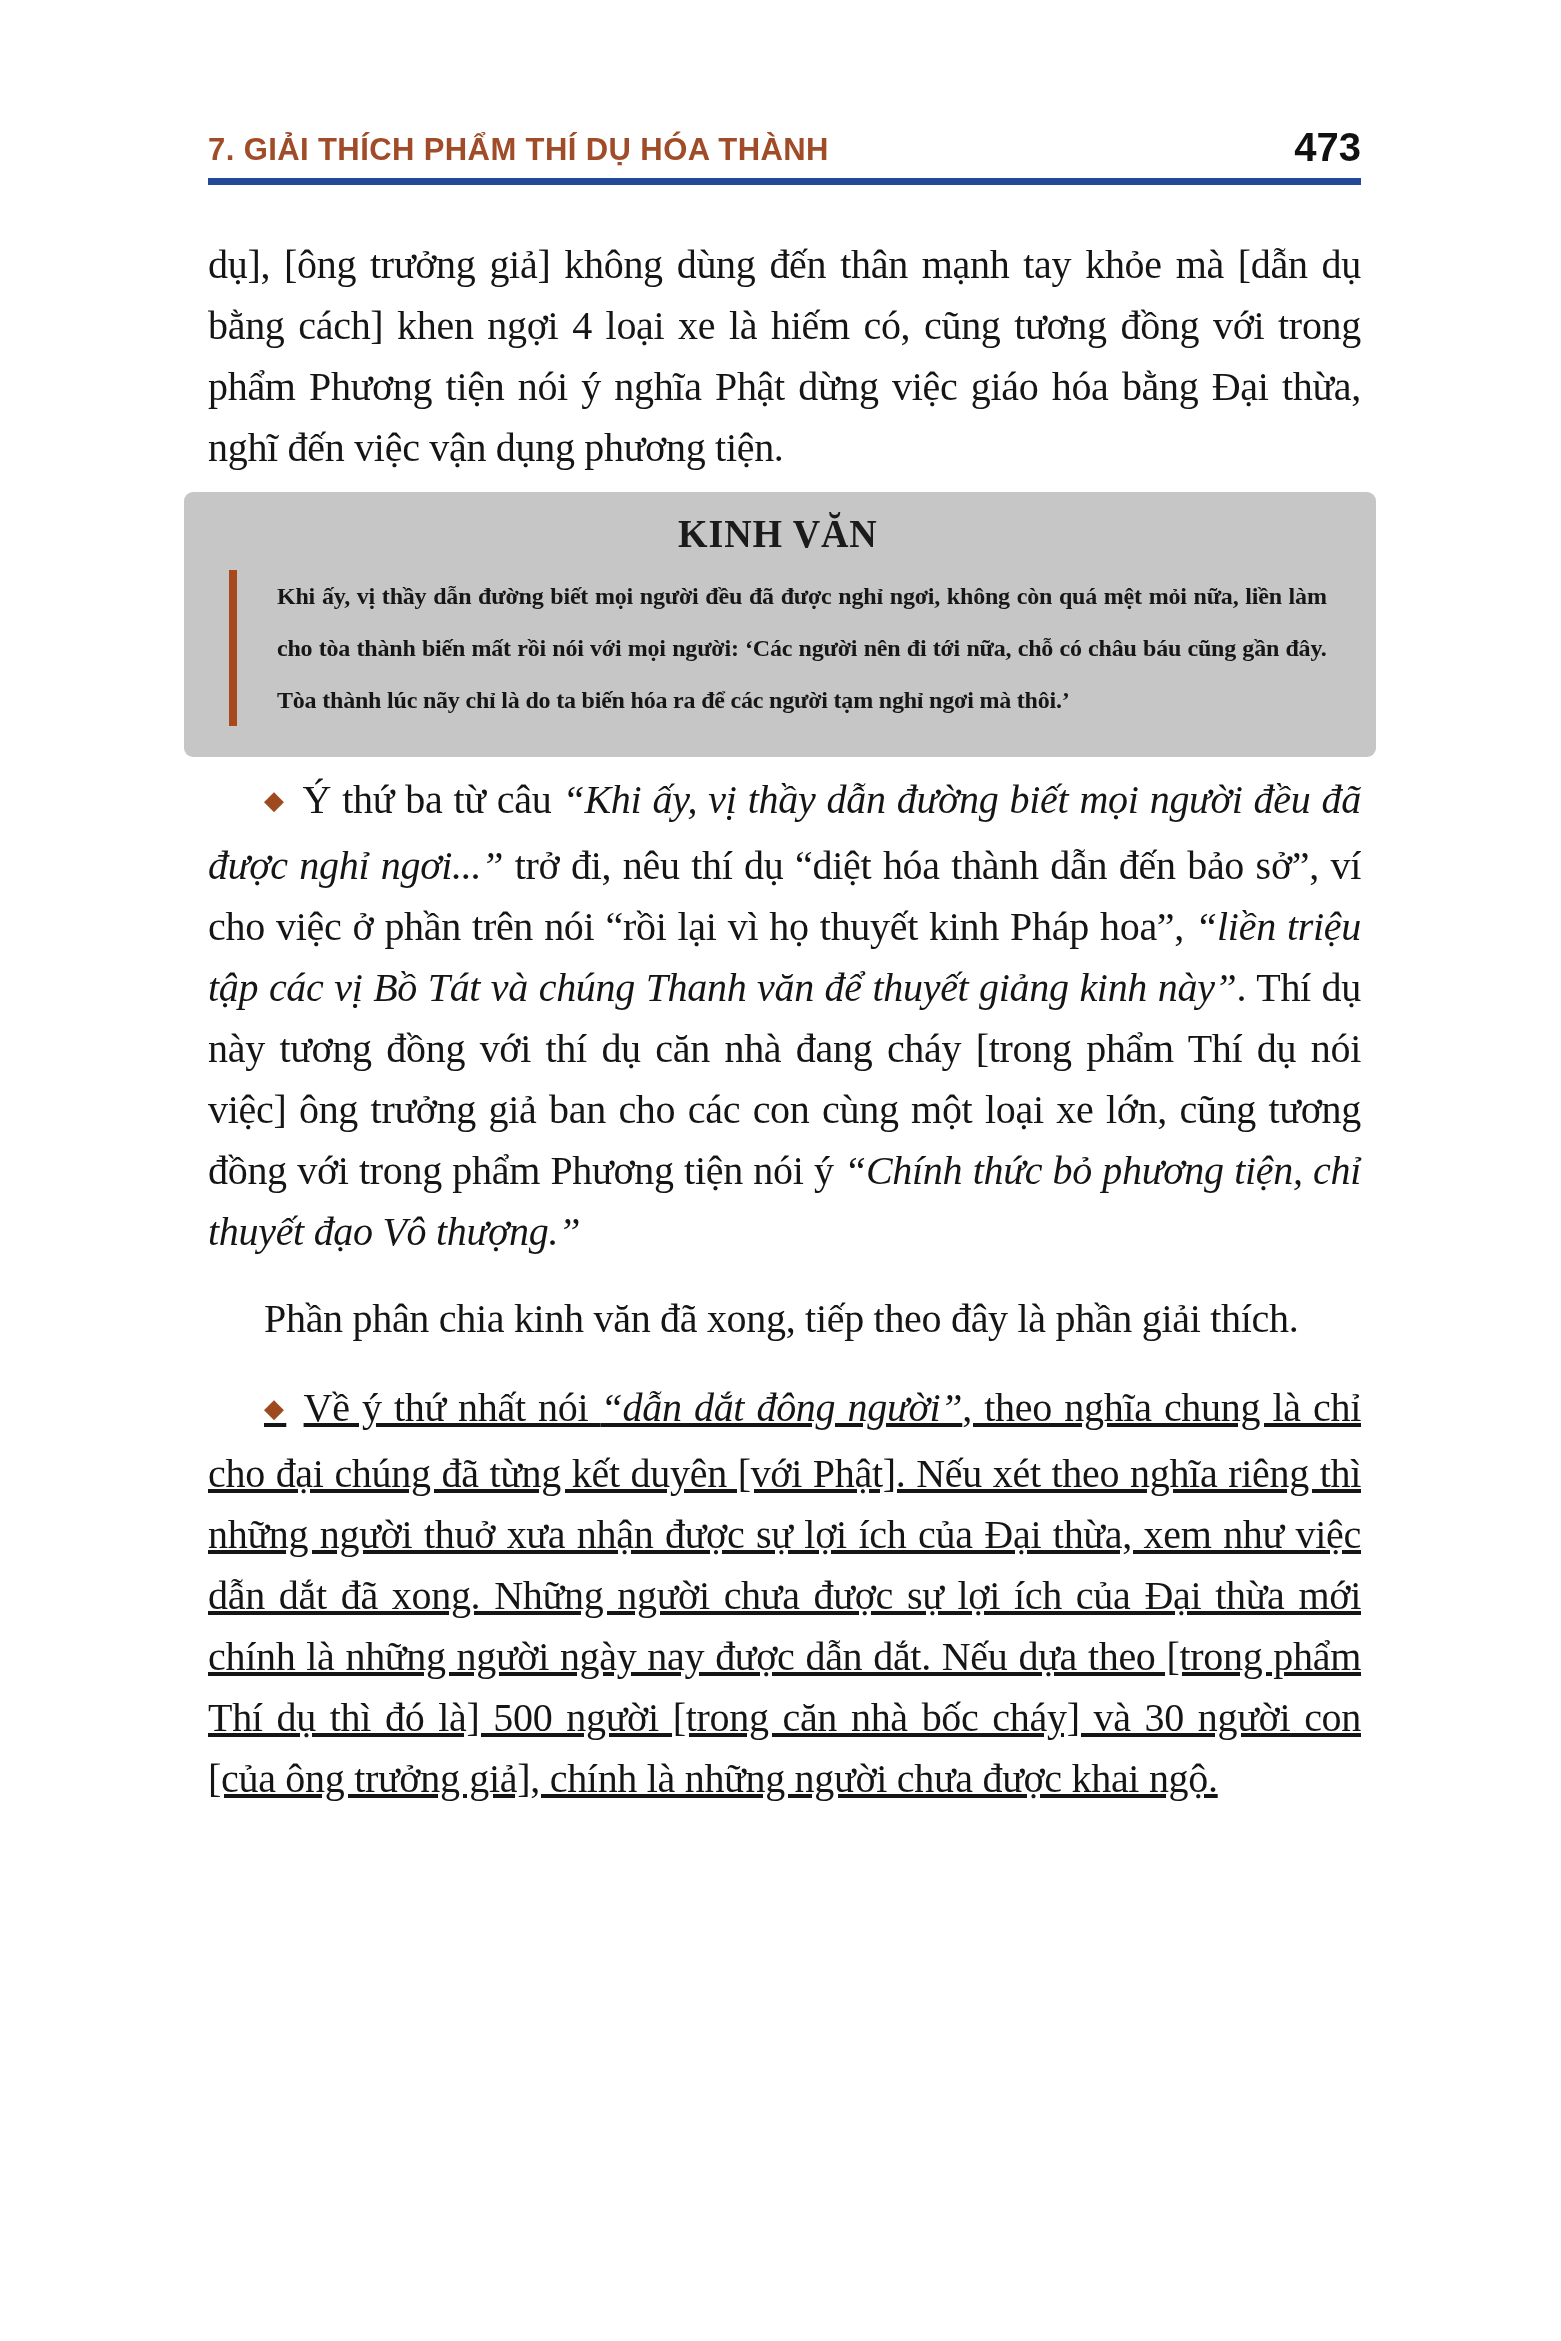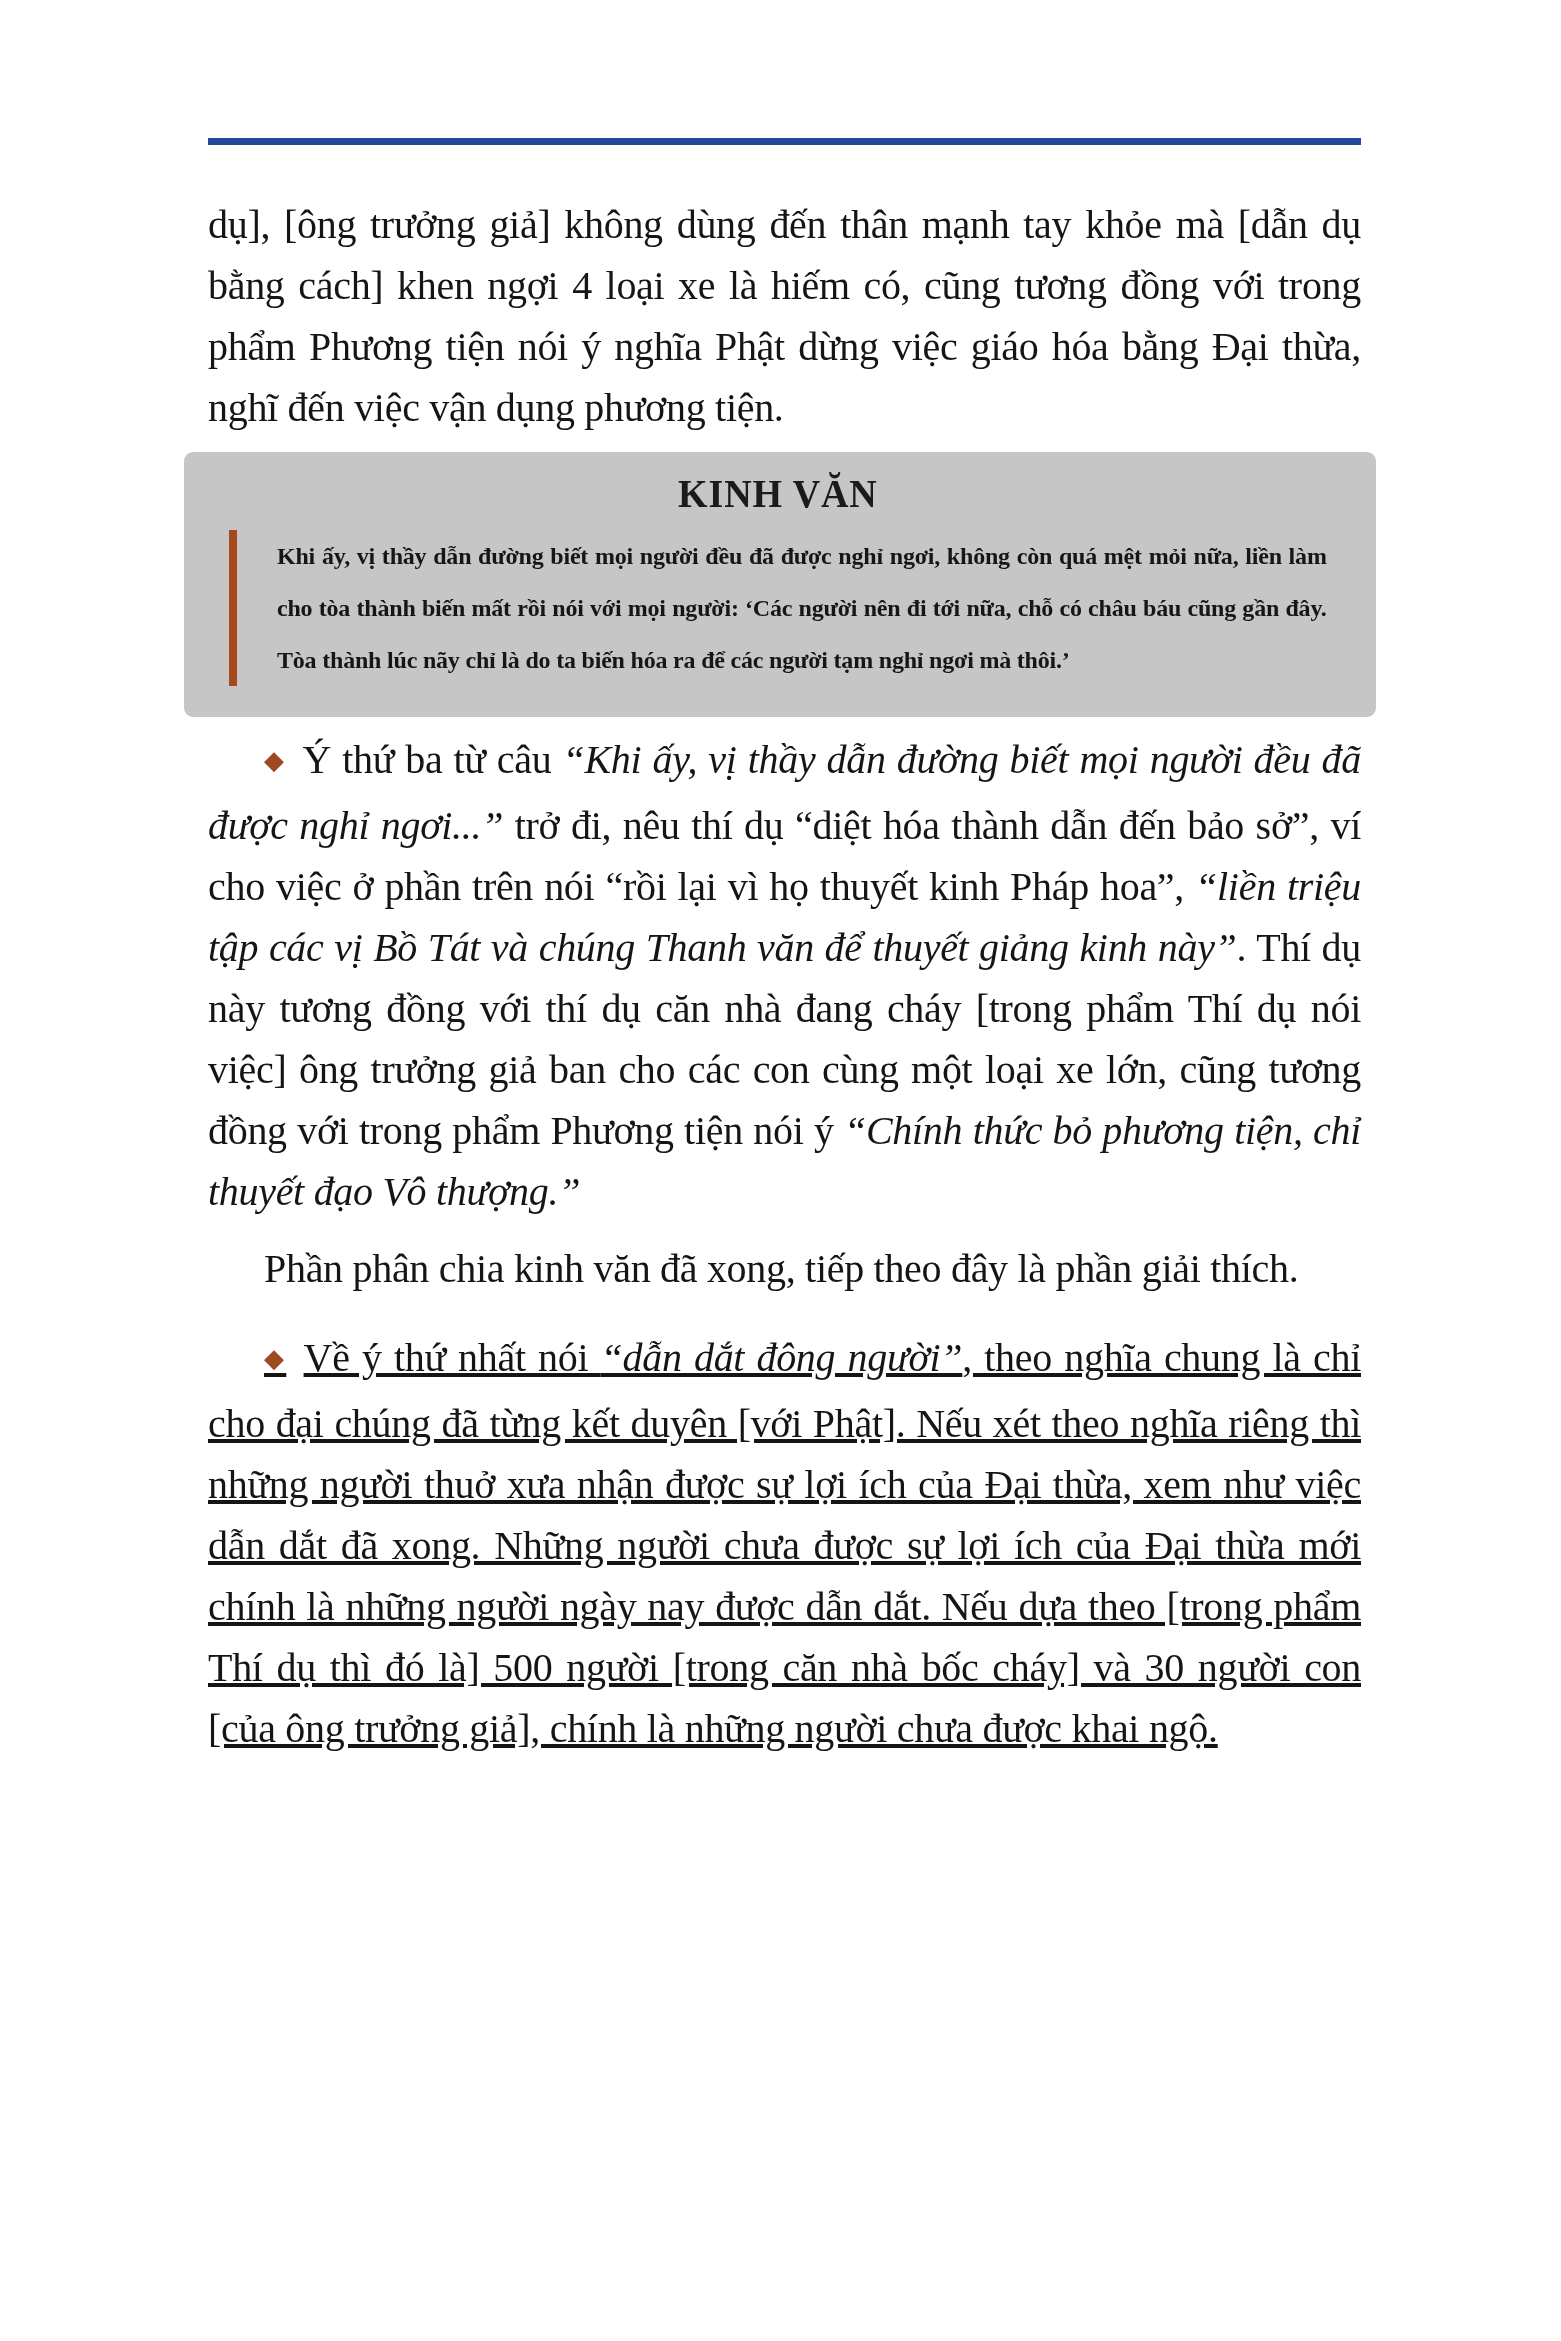--- a/index.html
+++ b/index.html
@@ -38,21 +38,21 @@
   }
   
   .body-par{
     margin:0;
     font-size:40px;line-height:61px;
     text-align:justify;
     letter-spacing:-0.3px;
   }
   .par-1{margin-top:49px;}
   .par-2{margin-top:12px;}
-  .par-3{margin-top:16px;}
+  .par-3{margin-top:26px;}
   .par-4{margin-top:28px;text-decoration:underline;}
   .indented{text-indent:56px;}
   .it{font-style:italic;}
   .diamond{
     color:var(--bullet,#9E4A20);
     font-size:26px;
     margin-right:17.3px;
     position:relative;top:-4.3px;
     font-family:"DejaVu Sans",sans-serif;
   }
@@ -82,20 +82,24 @@
     text-align:justify;
     letter-spacing:-0.2px;
     color:#161616;
   }
 </style>
 </head>
 <body>
 
 <div class="page">
 
+  <div class="header-row">
+    <div class="chapter-title">7. GIẢI THÍCH PHẨM THÍ DỤ HÓA THÀNH</div>
+    <div class="page-number">473</div>
+  </div>
   <div class="header-rule"></div>
 
   <main>
 
     <p class="body-par par-1"><span><span>dụ], [ông trưởng giả] không dùng đến thân mạnh tay khỏe mà [dẫn dụ bằng cách] khen ngợi 4 loại xe là hiếm có, cũng tương đồng với trong phẩm Phương tiện nói ý nghĩa Phật dừng việc giáo hóa bằng Đại thừa, nghĩ đến việc vận dụng phương tiện.</span></span></p>
 
     <section class="kinhvan-box">
       <h2 class="kinhvan-title">KINH VĂN</h2>
       <blockquote class="kinhvan-quote">Khi ấy, vị thầy dẫn đường biết mọi người đều đã được nghỉ ngơi, không còn quá mệt mỏi nữa, liền làm cho tòa thành biến mất rồi nói với mọi người: ‘Các người nên đi tới nữa, chỗ có châu báu cũng gần đây. Tòa thành lúc nãy chỉ là do ta biến hóa ra để các người tạm nghỉ ngơi mà thôi.’</blockquote>
     </section>

